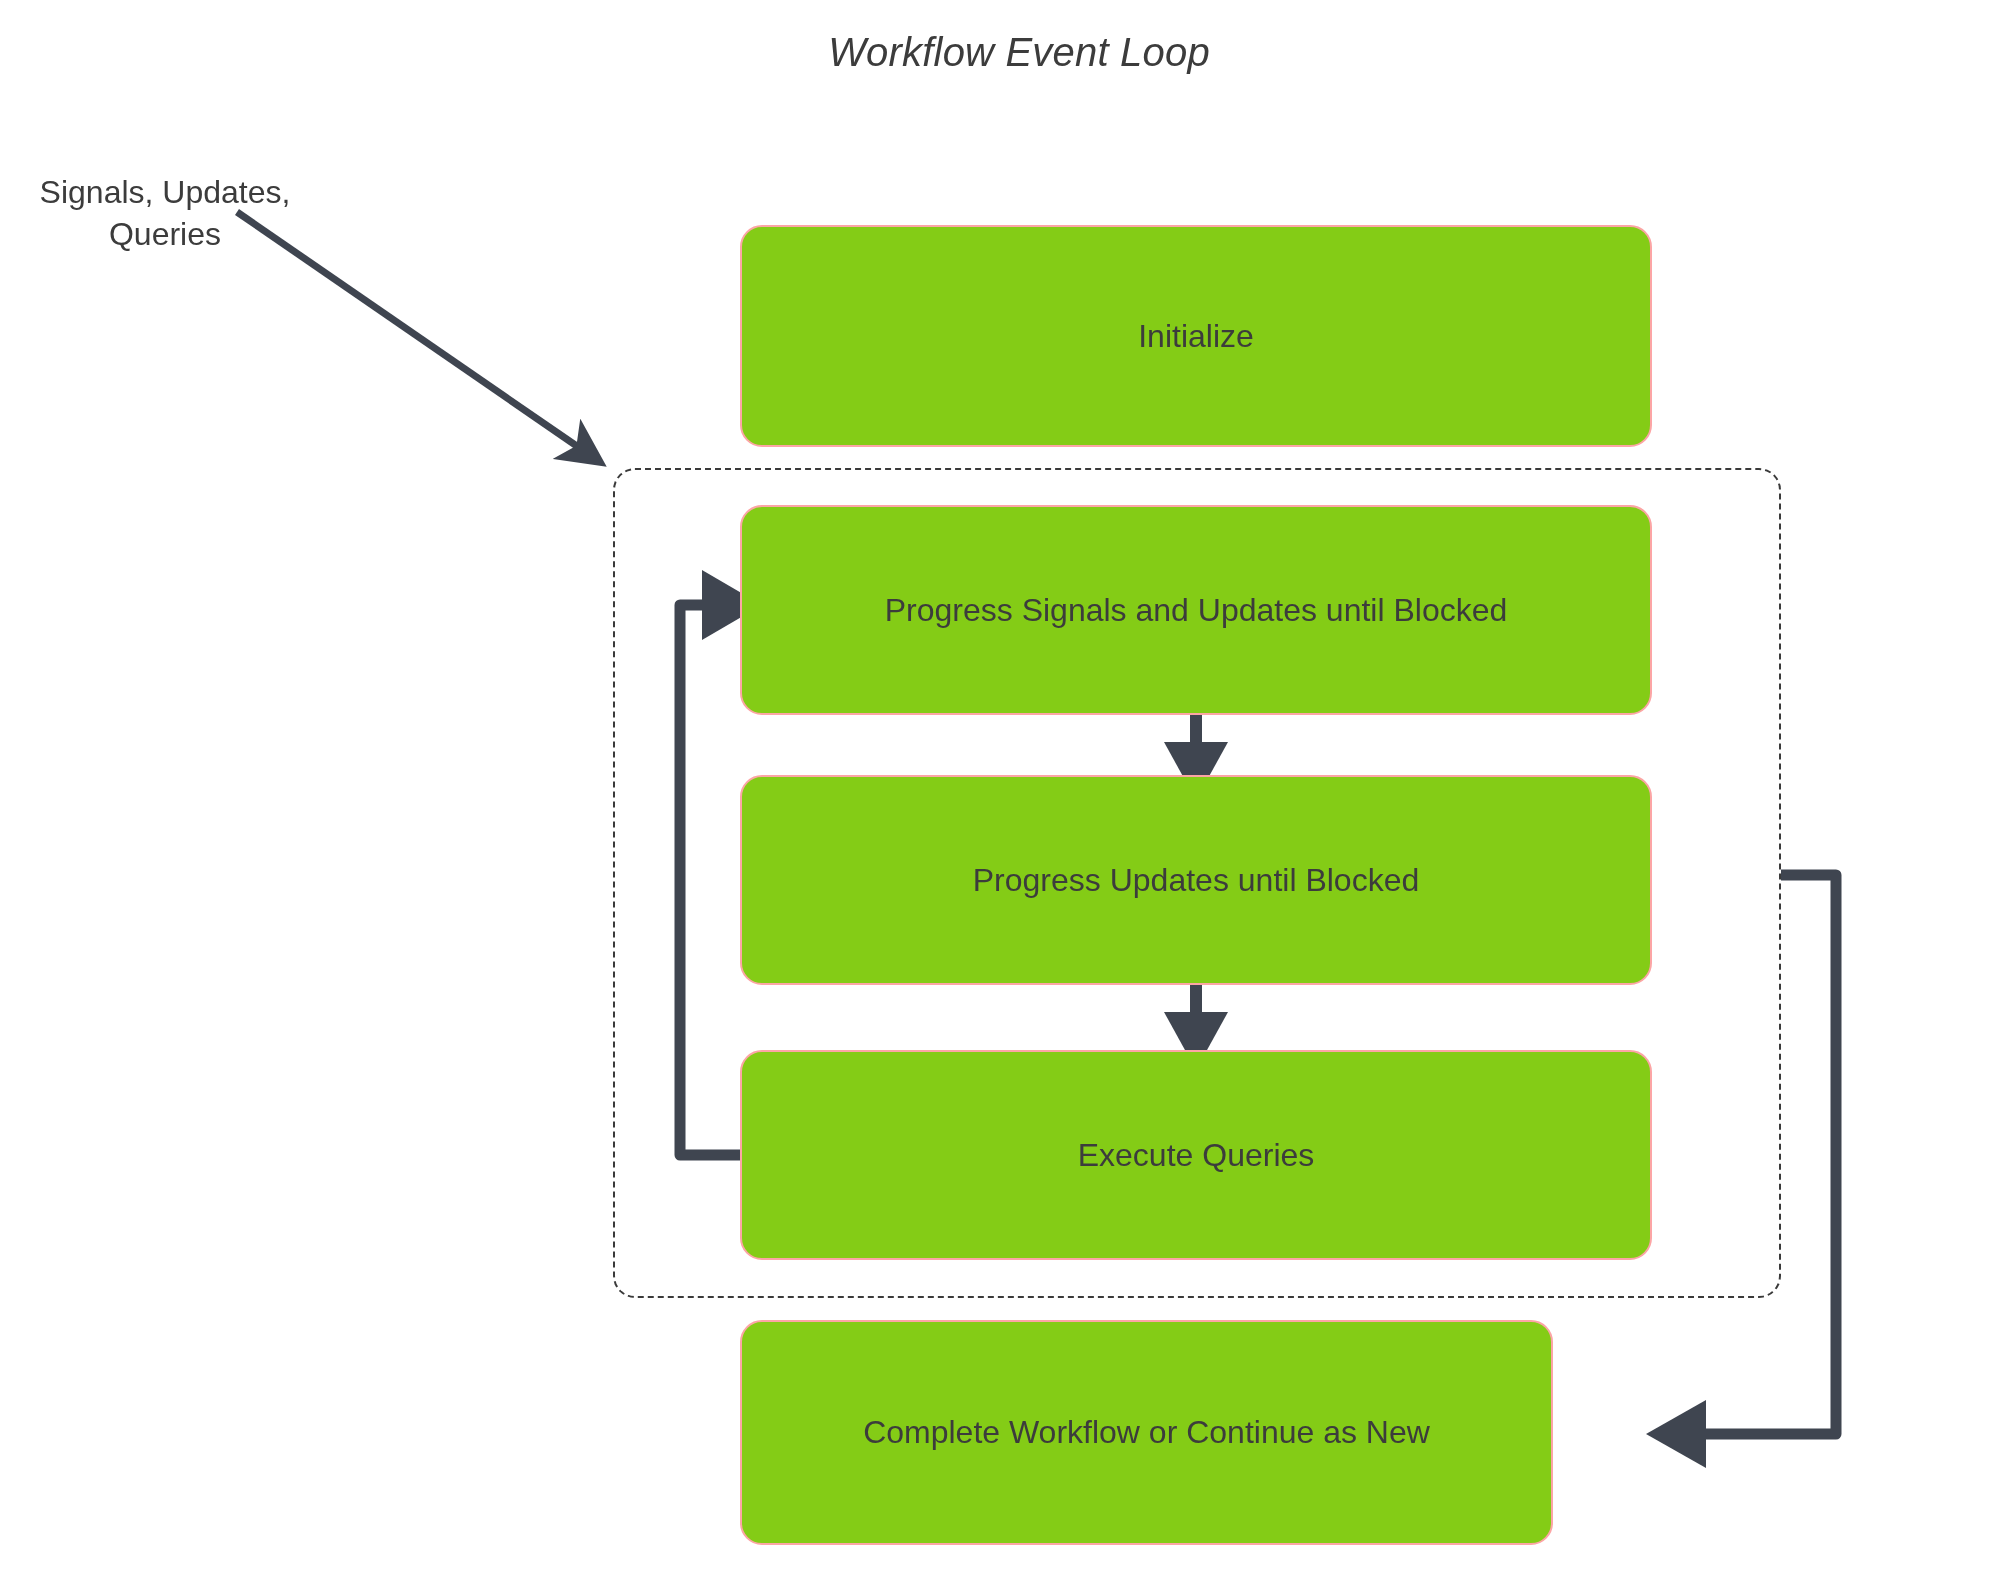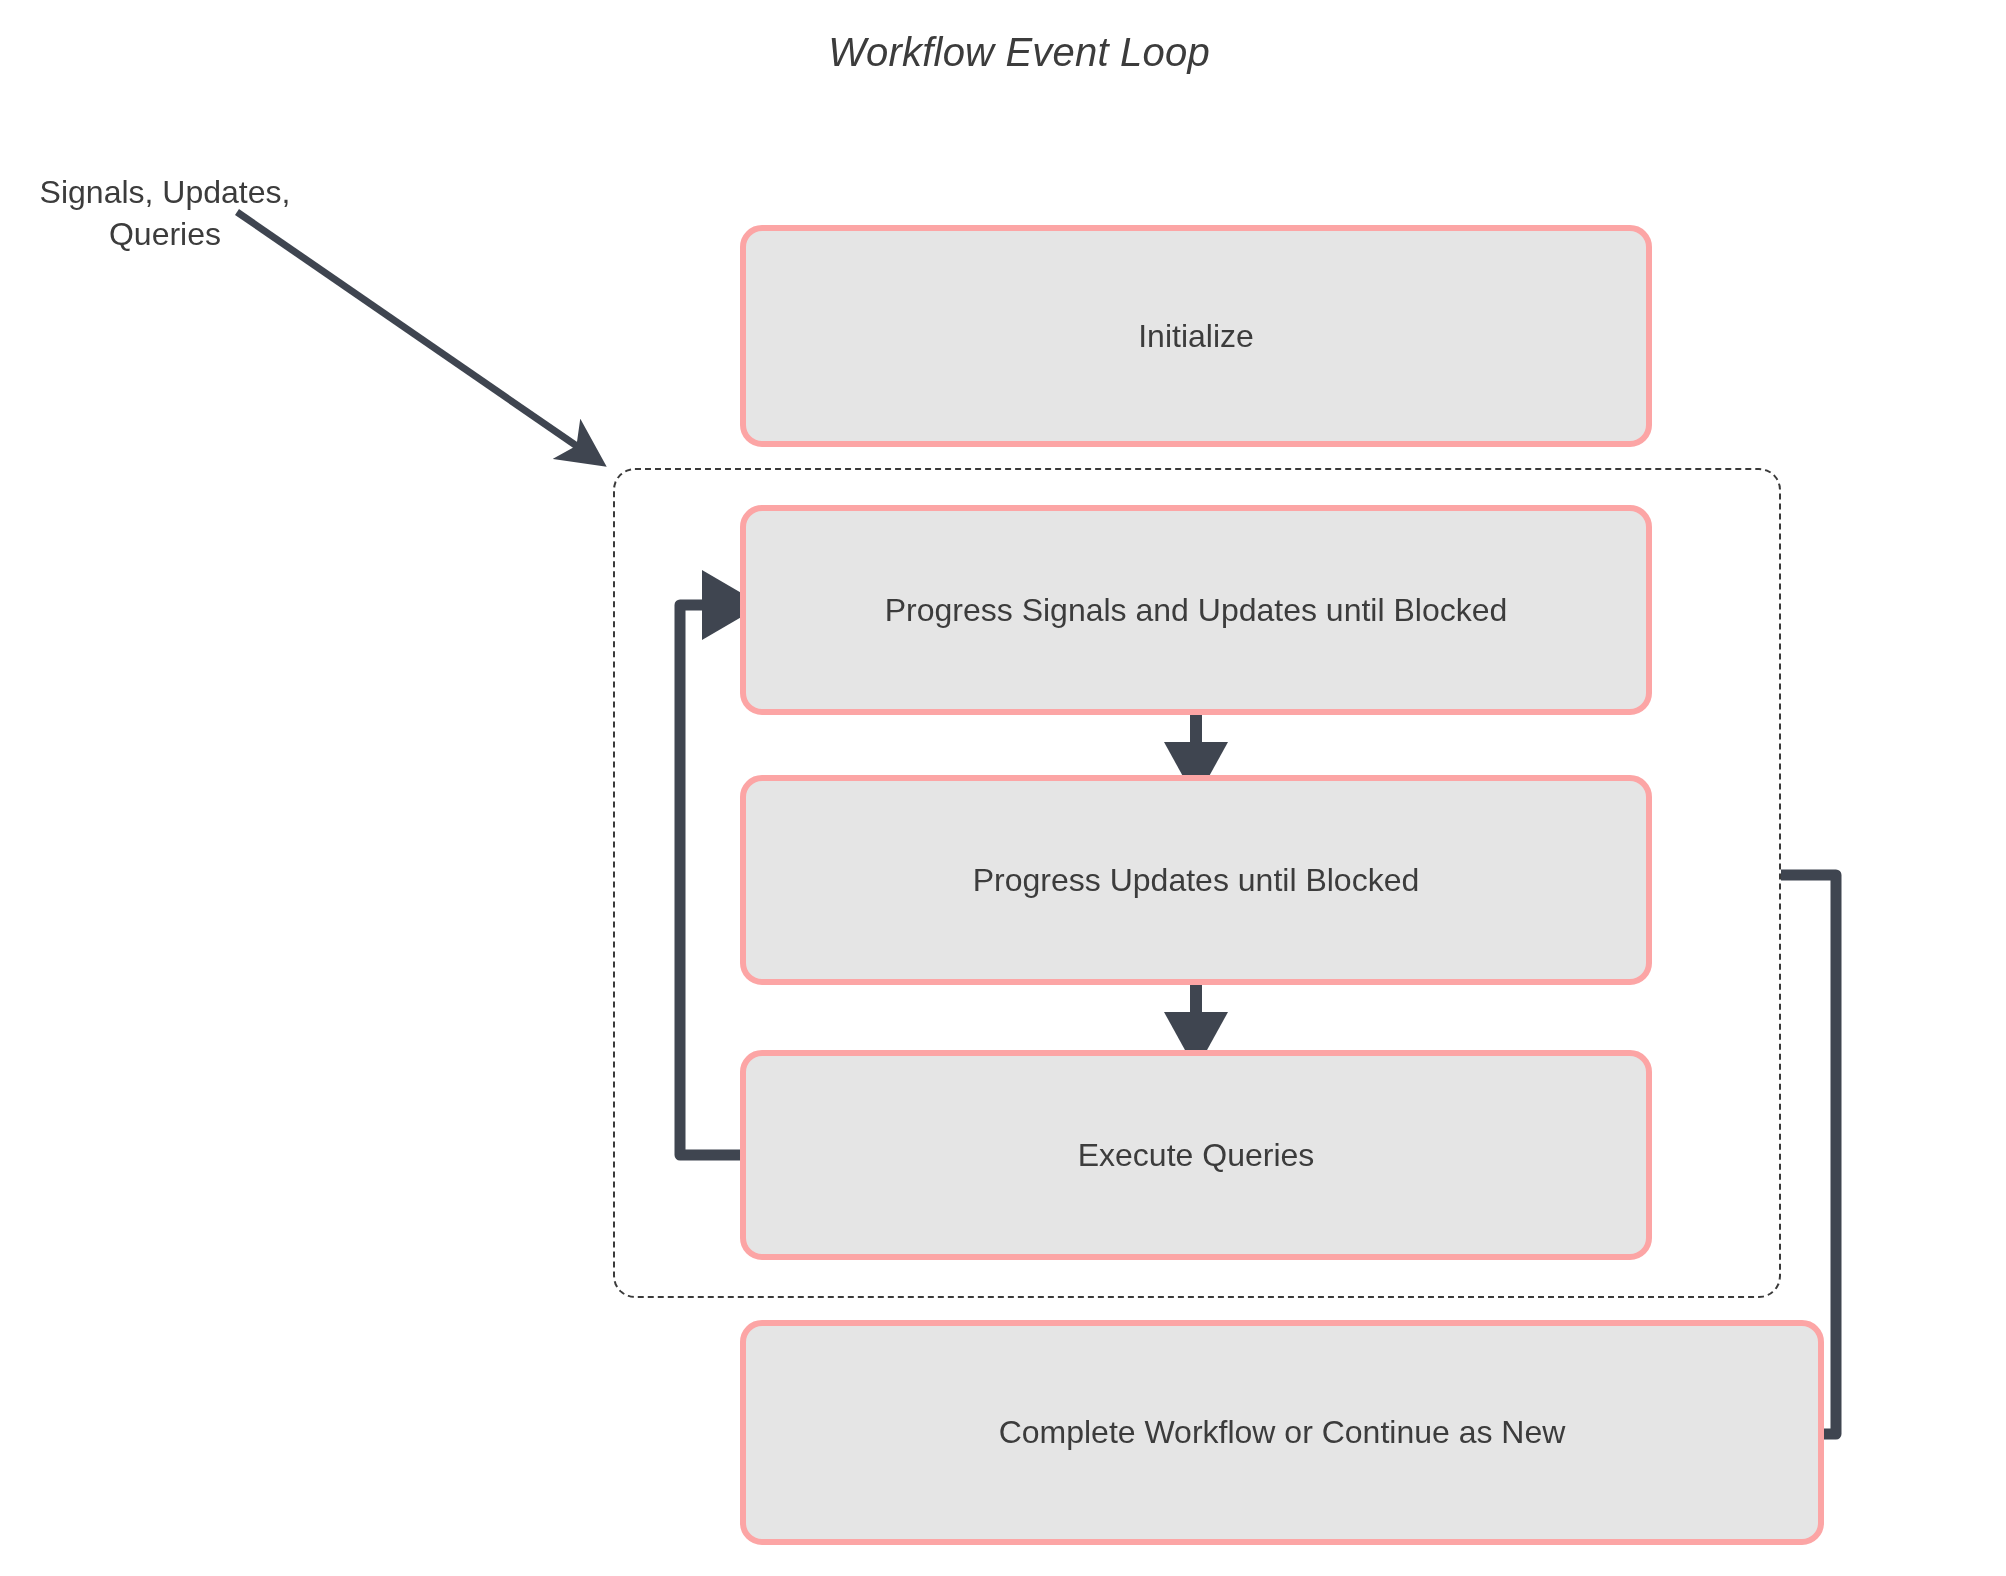--- a/index.html
+++ b/index.html
@@ -50,22 +50,22 @@
   }
   #signals-label {
     left: 20px;
     top: 140px;
     width: 290px;
   }
 
   .node-box {
     position: absolute;
     box-sizing: border-box;
-    background: #e5e5e5;
-    border: 6px solid #fca5a5;
+    background: #84cc16;
+    border: 2px solid #fca5a5;
     border-radius: 22px;
     display: flex;
     align-items: center;
     justify-content: center;
   }
   .node-label {
     font-size: 32px;
     color: #3c3c3c;
     text-align: center;
     padding: 0 24px;
@@ -77,21 +77,21 @@
     border: 2px dashed #3a3a3a;
     border-radius: 22px;
     background: transparent;
   }
 
   #node-initialize    { left: 740px; top: 225px;  width: 912px; height: 222px; }
   #region-loop        { left: 613px; top: 468px;  width: 1168px; height: 830px; }
   #node-progress-signals { left: 740px; top: 505px;  width: 912px; height: 210px; }
   #node-progress-workflow{ left: 740px; top: 775px;  width: 912px; height: 210px; }
   #node-execute-queries  { left: 740px; top: 1050px; width: 912px; height: 210px; }
-  #node-complete-workflow{ left: 740px; top: 1320px; width: 1084px; height: 225px; }
+  #node-complete-workflow{ left: 740px; top: 1320px; width: 813px; height: 225px; }
 </style>
 </head>
 <body>
 
 <div id="canvas">
 
   <div class="diagram-title">Workflow Event Loop</div>
 
   <svg id="wire" viewBox="0 0 2006 1576" xmlns="http://www.w3.org/2000/svg">
     <defs>

